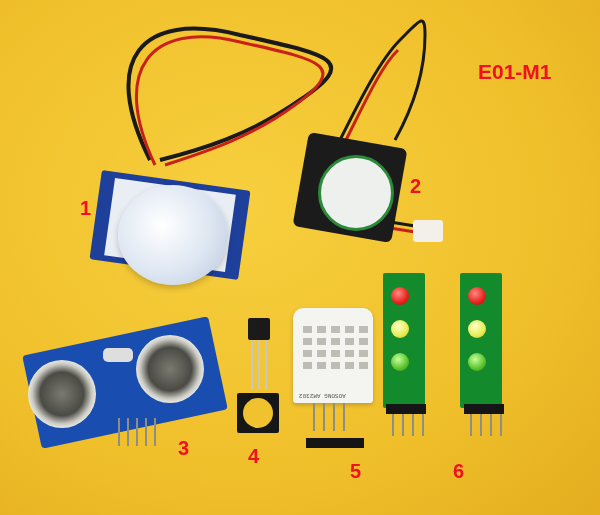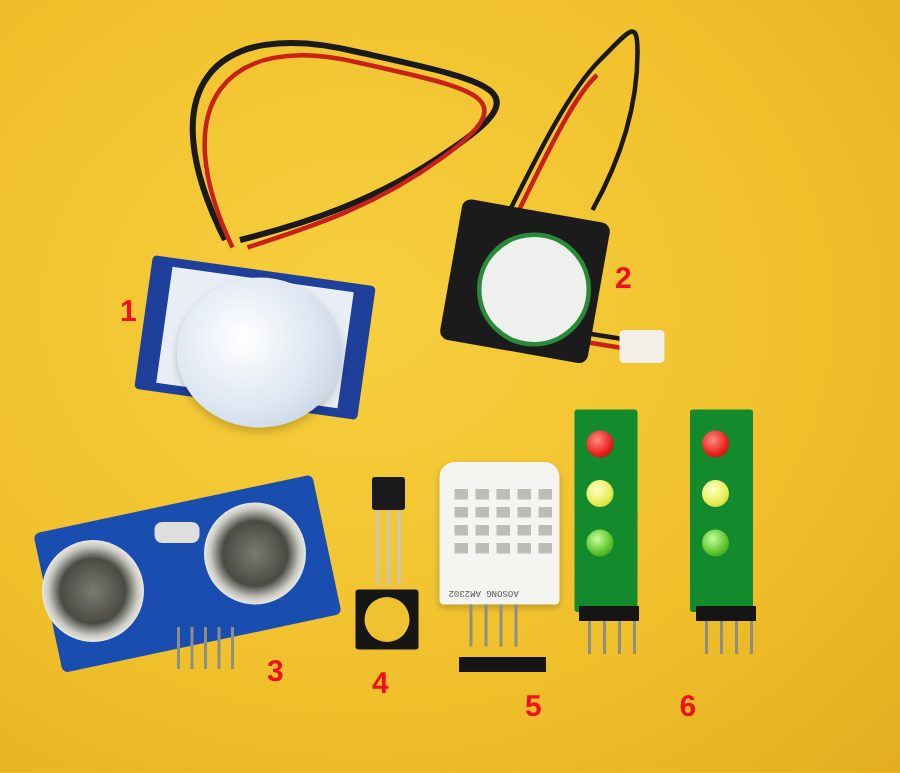--- a/index.html
+++ b/index.html
@@ -48,20 +48,21 @@
 
   <svg class="wire" width="600" height="515" style="left:0;top:0;">
     <path d="M150 160 C 100 60, 140 10, 240 35 C 330 55, 360 60, 300 100 C 250 135, 200 150, 160 160" stroke="#1a1a1a" stroke-width="4" fill="none"></path>
     <path d="M155 165 C 110 70, 150 20, 240 42 C 320 60, 350 65, 295 105 C 250 138, 205 152, 165 165" stroke="#c8211a" stroke-width="3" fill="none"></path>
     <path d="M340 140 C 360 100, 380 60, 400 40 C 420 20, 425 12, 425 35 C 425 60, 420 95, 395 140" stroke="#1a1a1a" stroke-width="3" fill="none"></path>
     <path d="M345 142 C 365 102, 382 65, 398 50" stroke="#c8211a" stroke-width="3" fill="none"></path>
     <path d="M390 228 L 415 232" stroke="#c8211a" stroke-width="3"></path>
     <path d="M390 222 L 415 226" stroke="#1a1a1a" stroke-width="3"></path>
   </svg>
 
+  <div class="title">E01-M1</div>
 
   <div class="pir-board">
       <div class="inner"></div>
     </div>
   <div class="pir-dome"></div>
   <div class="num" style="left:80px; top:197px;">1</div>
 
   <div class="fan"></div>
   <div class="fan-label"></div>
   <div class="fan-plug"></div>

